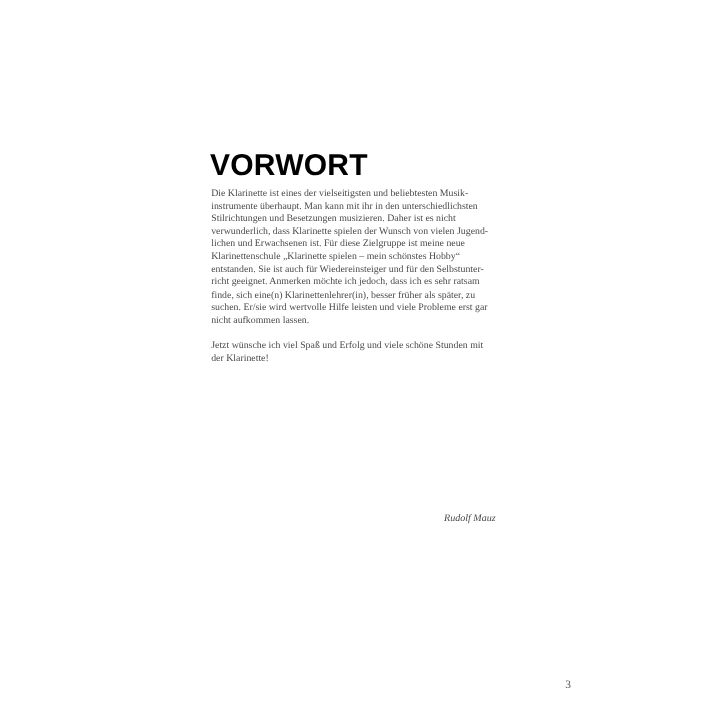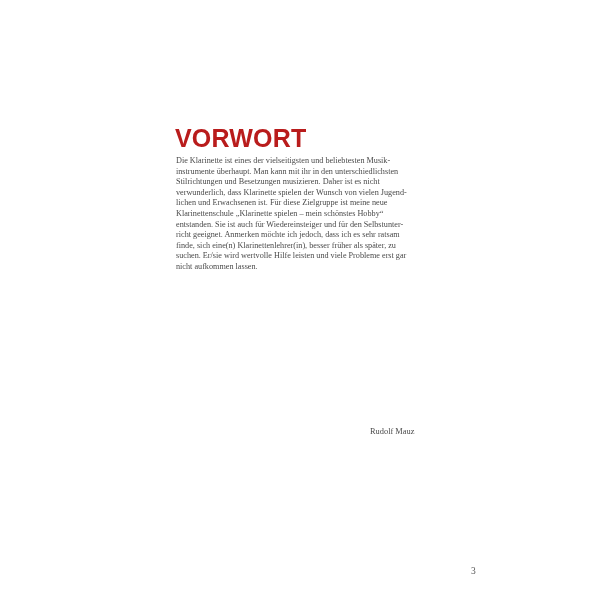--- a/index.html
+++ b/index.html
@@ -23,21 +23,21 @@
     }
     .title {
       position: absolute;
       left: 175px;
       top: 124px;
       margin: 0;
       font-family: "Liberation Sans", "DejaVu Sans", sans-serif;
       font-weight: bold;
       font-size: 25px;
       letter-spacing: 0.2px;
-      color: #b91c1c;
+      color: #000000;
     }
     .body {
       position: absolute;
       left: 176px;
       top: 156px;
       width: 262px;
       font-family: Liberation Serif, serif;
       font-size: 8.2px;
       line-height: 10.6px;
       color: #4a4a4a;
@@ -47,20 +47,21 @@
       white-space: pre-line;
     }
     .body p.closing {
       margin-top: 8px;
     }
     .signature {
       position: absolute;
       left: 370px;
       top: 427px;
       font-family: "Liberation Serif", "DejaVu Serif", serif;
+      font-style: italic;
       font-size: 8.4px;
       color: #4a4a4a;
     }
     .page-number {
       position: absolute;
       left: 471px;
       top: 566px;
       font-family: "Liberation Serif", "DejaVu Serif", serif;
       font-size: 9.5px;
       color: #555555;
@@ -77,18 +78,20 @@
 instrumente überhaupt. Man kann mit ihr in den unterschiedlichsten
 Stilrichtungen und Besetzungen musizieren. Daher ist es nicht
 verwunderlich, dass Klarinette spielen der Wunsch von vielen Jugend-
 lichen und Erwachsenen ist. Für diese Zielgruppe ist meine neue
 Klarinettenschule „Klarinette spielen – mein schönstes Hobby“
 entstanden. Sie ist auch für Wiedereinsteiger und für den Selbstunter-
 richt geeignet. Anmerken möchte ich jedoch, dass ich es sehr ratsam
 finde, sich eine(n) Klarinettenlehrer(in), besser früher als später, zu
 suchen. Er/sie wird wertvolle Hilfe leisten und viele Probleme erst gar
 nicht aufkommen lassen.</p>
+    <p class="closing">Jetzt wünsche ich viel Spaß und Erfolg und viele schöne Stunden mit
+der Klarinette!</p>
   </div>
 
   <div class="signature">Rudolf Mauz</div>
 
   <div class="page-number">3</div>
 </div>
 
 </body></html>

